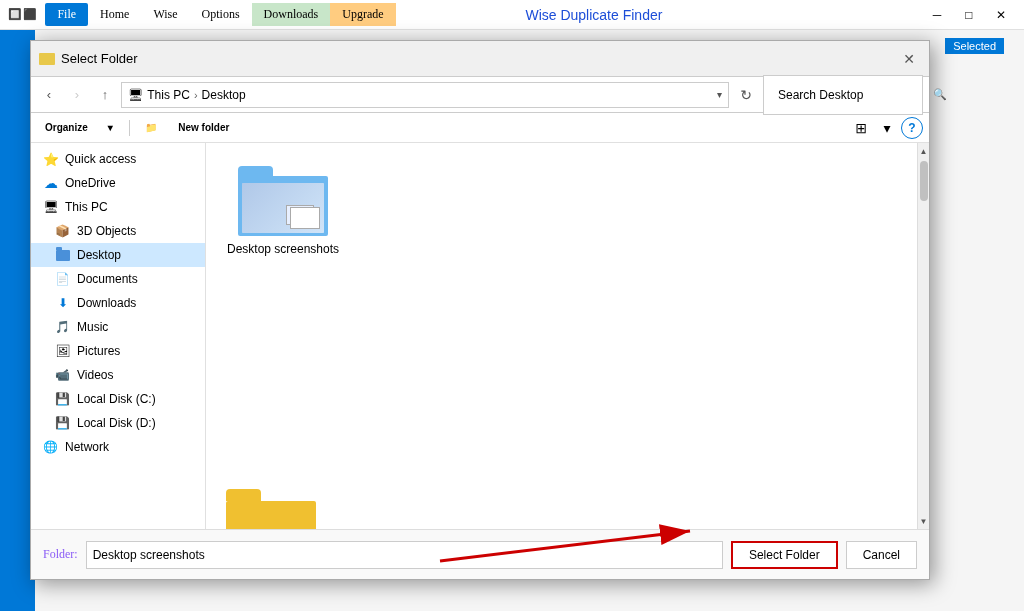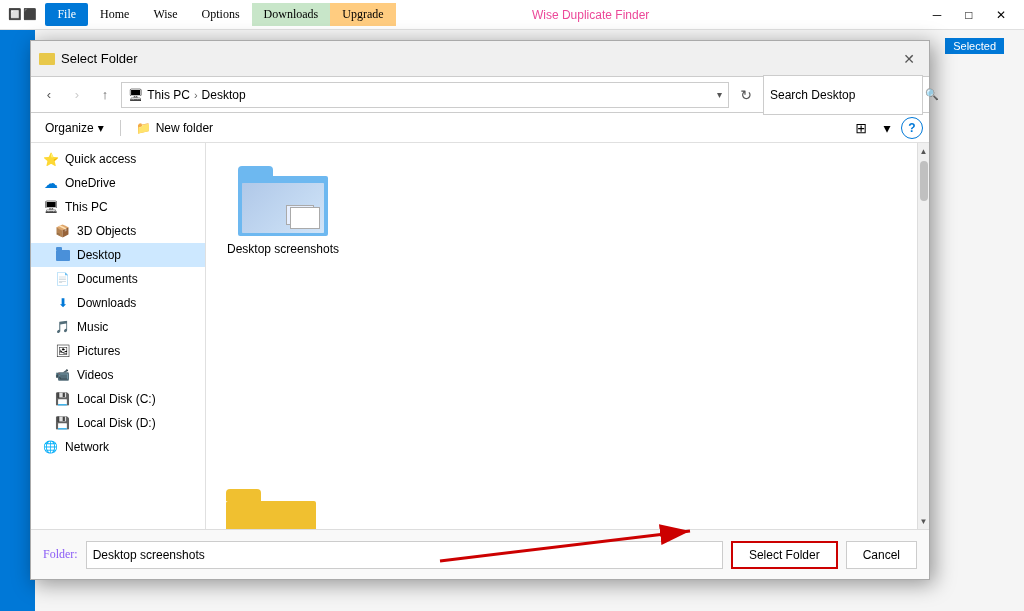--- a/index.html
+++ b/index.html
@@ -135,21 +135,21 @@
       display: flex;
       align-items: center;
       justify-content: center;
     }
     .search-box {
       display: flex;
       align-items: center;
       border: 1px solid #ccc;
       height: 40px;
       width: 160px;
-      padding: 0 6px;
+      padding: 0 14px;
       background: white;
     }
     .search-box input {
       border: none;
       outline: none;
       font-size: 12px;
       flex: 1;
       background: transparent;
     }
 
@@ -157,27 +157,28 @@
     .toolbar {
       display: flex;
       align-items: center;
       padding: 3px 6px;
       border-bottom: 1px solid #e0e0e0;
       height: 30px;
       gap: 4px;
     }
     .toolbar-btn {
       padding: 2px 8px;
-      font-size: 12px;
-      border: none;
-      background: transparent;
-      cursor: pointer;
-      display: flex;
-      align-items: center;
-      gap: 4px;
+      font-size: 10px;
+      border: none;
+      background: transparent;
+      cursor: pointer;
+      display: flex;
+      align-items: center;
+      gap: 20px;
+      font-weight: bold;
     }
     .toolbar-sep { width: 1px; height: 16px; background: #ccc; margin: 0 4px; }
     .view-options { margin-left: auto; display: flex; align-items: center; gap: 2px; }
     .view-btn {
       width: 24px;
       height: 24px;
       border: none;
       background: transparent;
       cursor: pointer;
       font-size: 14px;
@@ -446,22 +447,22 @@
     
     .bg-app-bar {
       display: flex;
       align-items: center;
       height: 30px;
       background: white;
       border-bottom: 1px solid #e0e0e0;
       padding: 0 8px;
     }
     .bg-app-title {
-      font-size: 12px;
-      color: #ec4899;
+      font-size: 14px;
+      color: #1d4ed8;
       margin-left: auto;
       margin-right: auto;
     }
     .window-controls {
       display: flex;
       gap: 2px;
       margin-left: auto;
     }
     .wc-btn {
       width: 30px;

